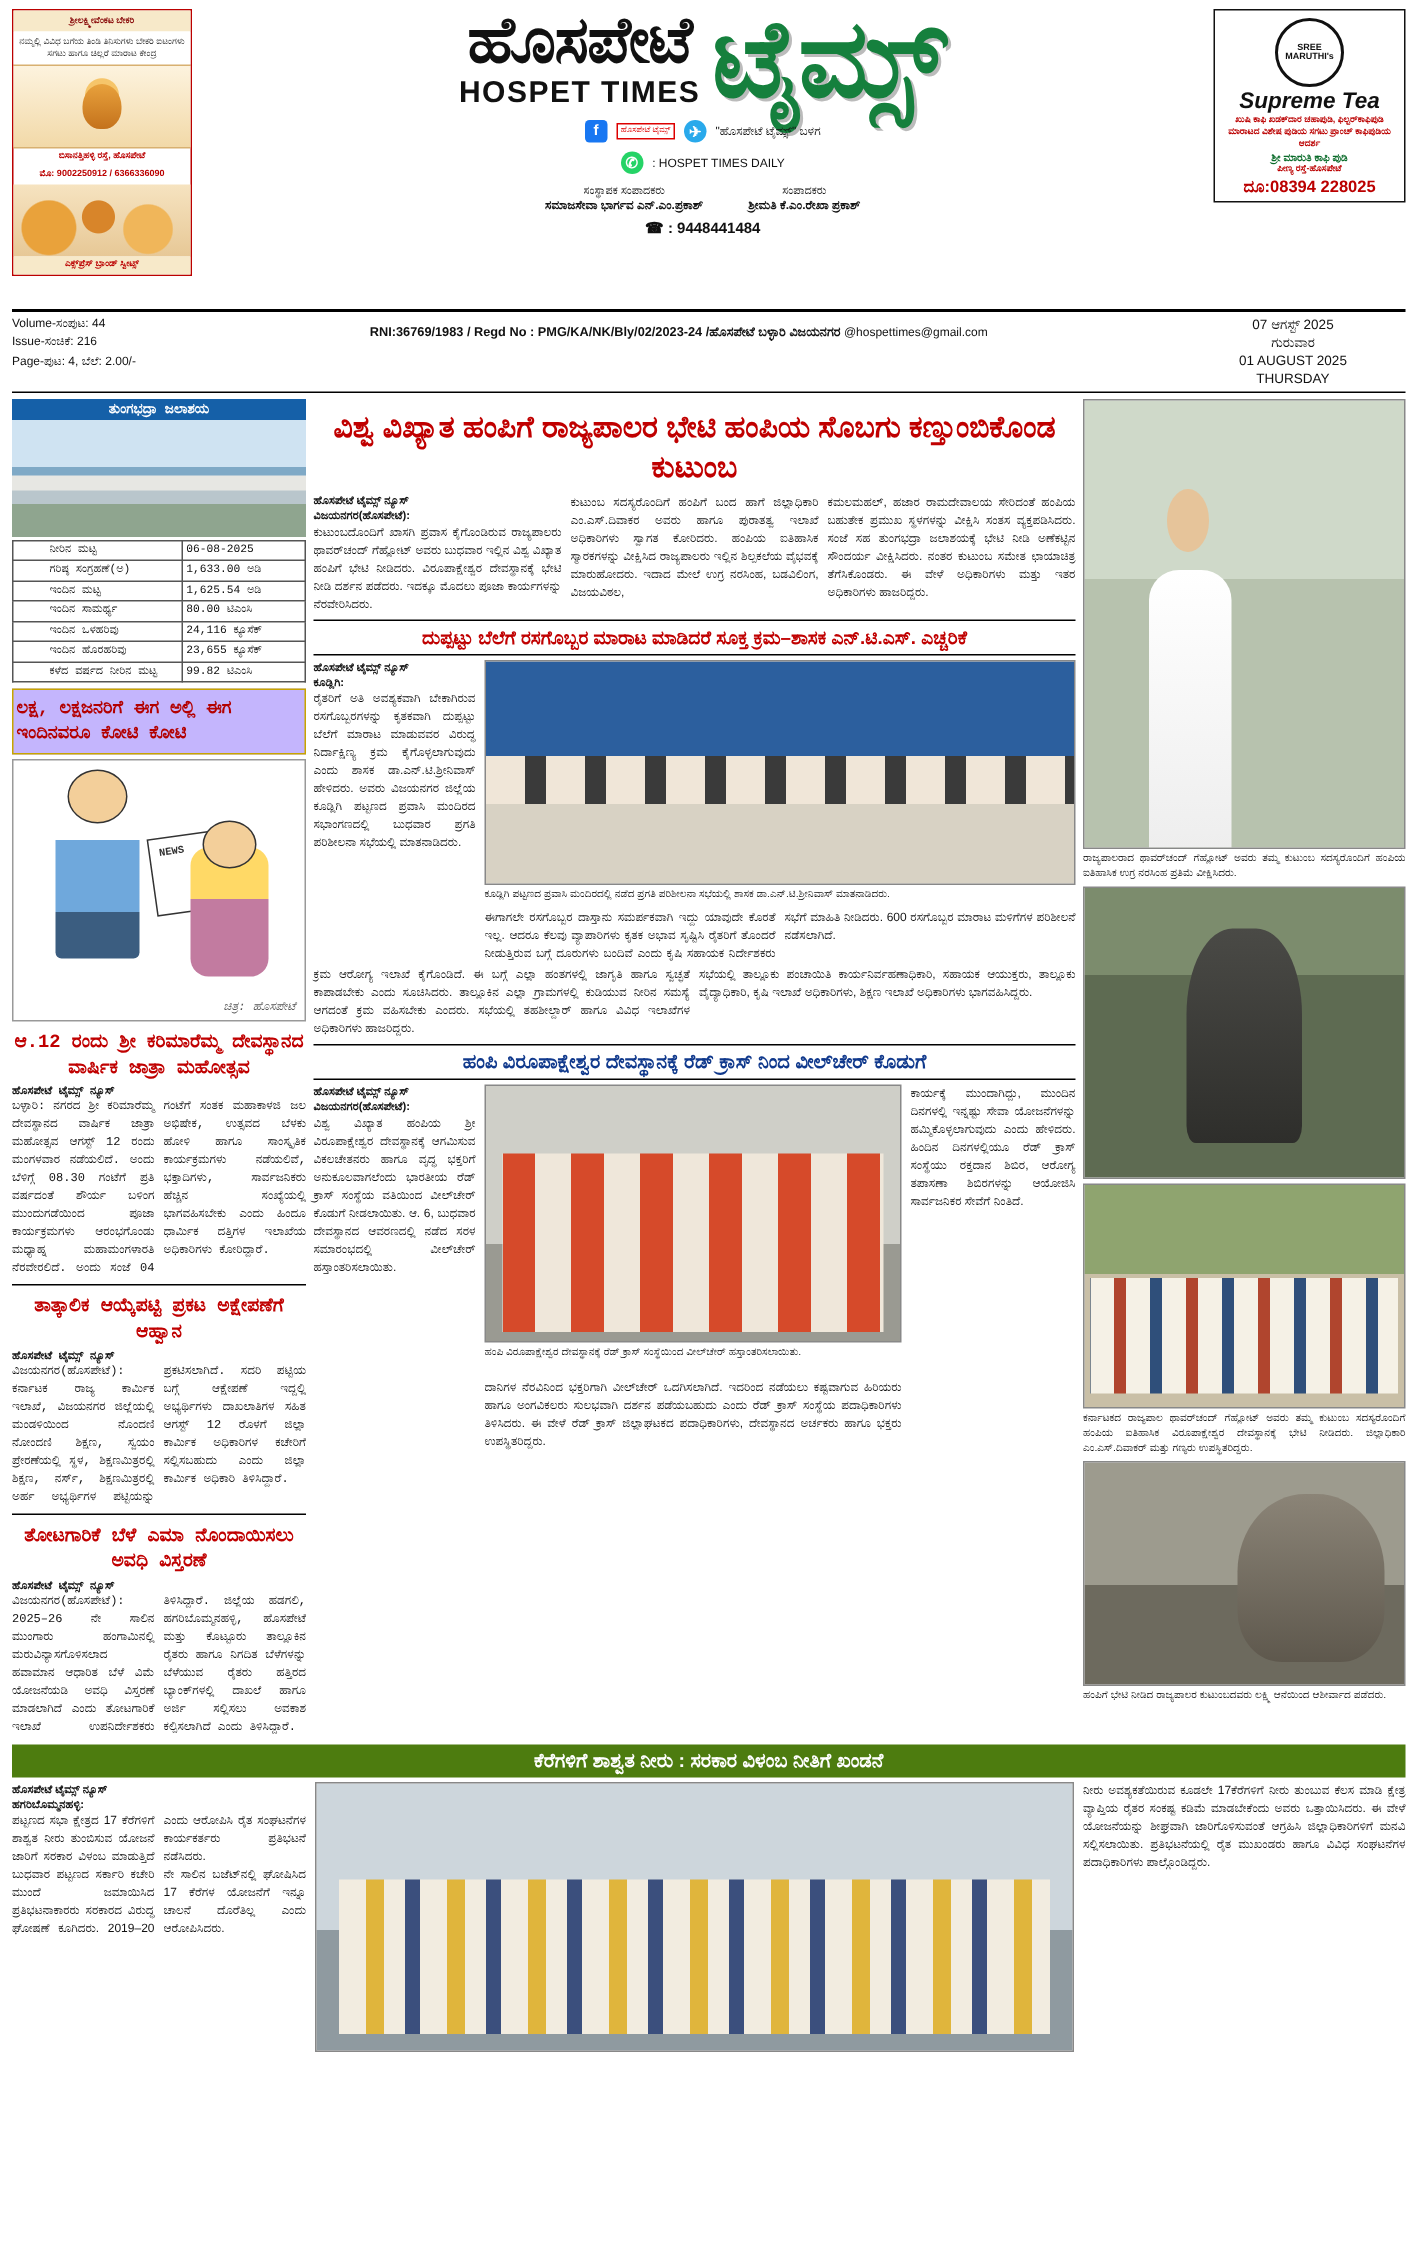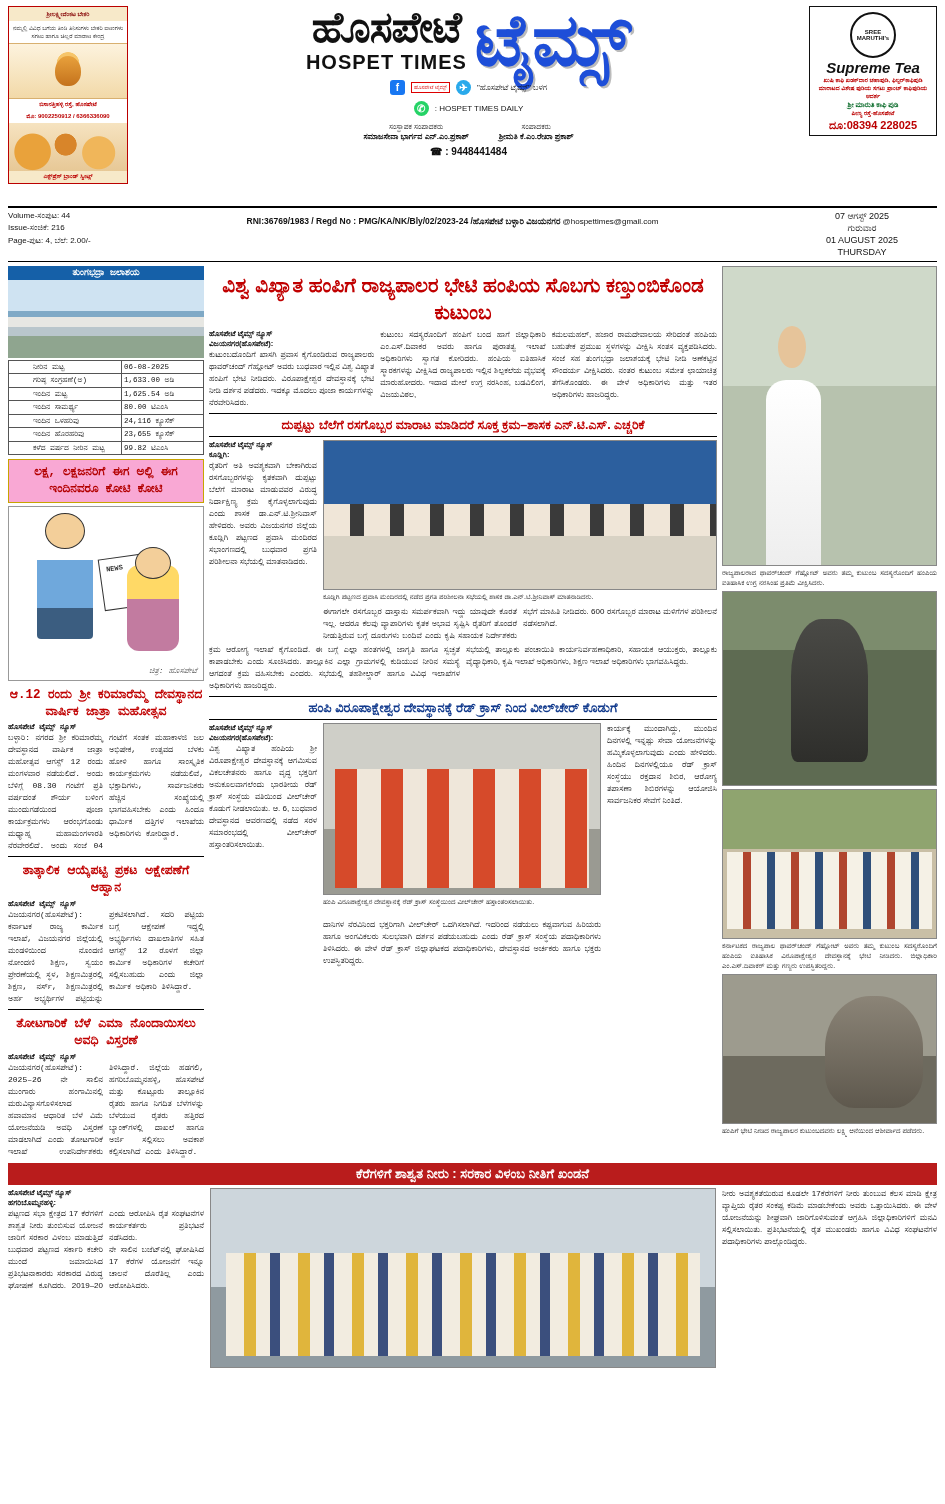--- a/index.html
+++ b/index.html
@@ -42,21 +42,21 @@
       linear-gradient(#f6e3c0,#e7c896);
   }
   .mh-center { flex:1; position:relative; }
   .mh-title-row { display:flex; align-items:center; justify-content:center; gap:8px; }
   .kn-title {
     font-size:43px; font-weight:bold; color:#111; letter-spacing:-1px;
     line-height:1; font-family:"Liberation Sans", sans-serif;
   }
   .en-title { font-size:20px; font-weight:bold; letter-spacing:1px; text-align:center; margin-top:2px;}
   .big-times {
-    font-size:72px; font-weight:bold; color:#1d4ed8; line-height:0.9;
+    font-size:72px; font-weight:bold; color:#15803d; line-height:0.9;
     text-shadow:2px 2px 0 #bbb;
   }
   .social-row { display:flex; align-items:center; gap:6px; font-size:8px; margin-top:6px; }
   .sq-ic { width:15px; height:15px; border-radius:3px; color:#fff; font-weight:bold; font-size:10px;
            display:flex; align-items:center; justify-content:center; }
   .fb { background:#1877f2; }
   .tg { background:#29a9eb; border-radius:50%; }
   .wa { background:#25d366; border-radius:50%; }
   .ytbox{ background:#fff; border:1px solid #d00; color:#d00; font-size:5.5px; padding:1px 2px; line-height:1.1; text-align:center;}
   .editors { display:flex; gap:30px; font-size:7.5px; margin-top:6px; justify-content:center; text-align:center;}
@@ -93,21 +93,21 @@
     background:
       linear-gradient(#cfe3f2 0 40%, #7fa9c6 40% 55%, #b9c6cc 55% 72%, #8fa58f 72% 100%);
   }
   .dam::after{content:"";position:absolute;left:0;right:0;top:48%;height:10px;background:#e7e7e3;}
 
   table.wtab { width:100%; border-collapse:collapse; font-size:7.5px; margin-top:2px;}
   table.wtab td { border:1px solid #555; padding:1px 2px; line-height:1.4;}
   table.wtab td.k { width:58%;padding-left:24px; }
 
   .ad-yellow {
-    background:#f9a8d4; border:1px solid #c8a400; text-align:center;
+    background:#c4b5fd; border:1px solid #c8a400; text-align:left;
     font-size:12px; font-weight:bold; color:#b30000; padding:4px 2px; line-height:1.4; margin-top:4px;
   }
   .cartoon { height:175px; border:1px solid #999; margin-top:3px; background:#fff; position:relative; overflow:hidden; }
   .cart-man { position:absolute; left:28px; top:22px; width:56px; height:110px;
     background:linear-gradient(#fff 0 28%, #6fa8dc 28% 72%, #3b5d80 72% 100%); border-radius:14px 14px 4px 4px;}
   .cart-head { position:absolute; left:36px; top:6px; width:40px;height:36px;border-radius:50%;background:#f3cf9a;border:1px solid #333;}
   .cart-paper{ position:absolute; left:92px; top:48px; width:64px;height:52px;background:#fff;border:1px solid #333; transform:rotate(-8deg);}
   .cart-paper::after{content:"NEWS";position:absolute;left:6px;top:6px;font-size:7px;font-weight:bold;color:#333;}
   .cart-man2 { position:absolute; left:118px; top:58px; width:52px;height:86px;background:linear-gradient(#ffd966 0 40%, #c27ba0 40% 100%); border-radius:12px;}
   .cart-head2{ position:absolute; left:126px; top:40px; width:36px;height:32px;border-radius:50%;background:#f3cf9a;border:1px solid #333;}
@@ -188,21 +188,21 @@
   .ph-hall{
     height:180px;
     background:linear-gradient(#cdd6dc 0 55%, #8f9aa0 55% 100%);
     position:relative;
   }
   .ph-hall::after{
     content:"";position:absolute;left:3%;right:3%;bottom:6%;height:58%;
     background:repeating-linear-gradient(90deg,#f2ece0 0 18px,#e0b53c 18px 30px,#f2ece0 30px 44px,#3b4f7d 44px 54px);
   }
   .hr-black { border:0; border-top:1px solid #000; margin:4px 0 3px; }
-  .blue-strip { background:#b91c1c; color:#fff; font-size:13px; font-weight:bold; text-align:center; padding:3px; margin:5px 0 3px; }
+  .blue-strip { background:#4d7c0f; color:#fff; font-size:13px; font-weight:bold; text-align:center; padding:3px; margin:5px 0 3px; }
 </style>
 </head>
 <body>
 
 <div class="page">
 
   <div class="masthead">
 
     <div class="mh-left">
       <div class="box-top">ಶ್ರೀಲಕ್ಷ್ಮೀವೆಂಕಟ ಬೇಕರಿ</div>

